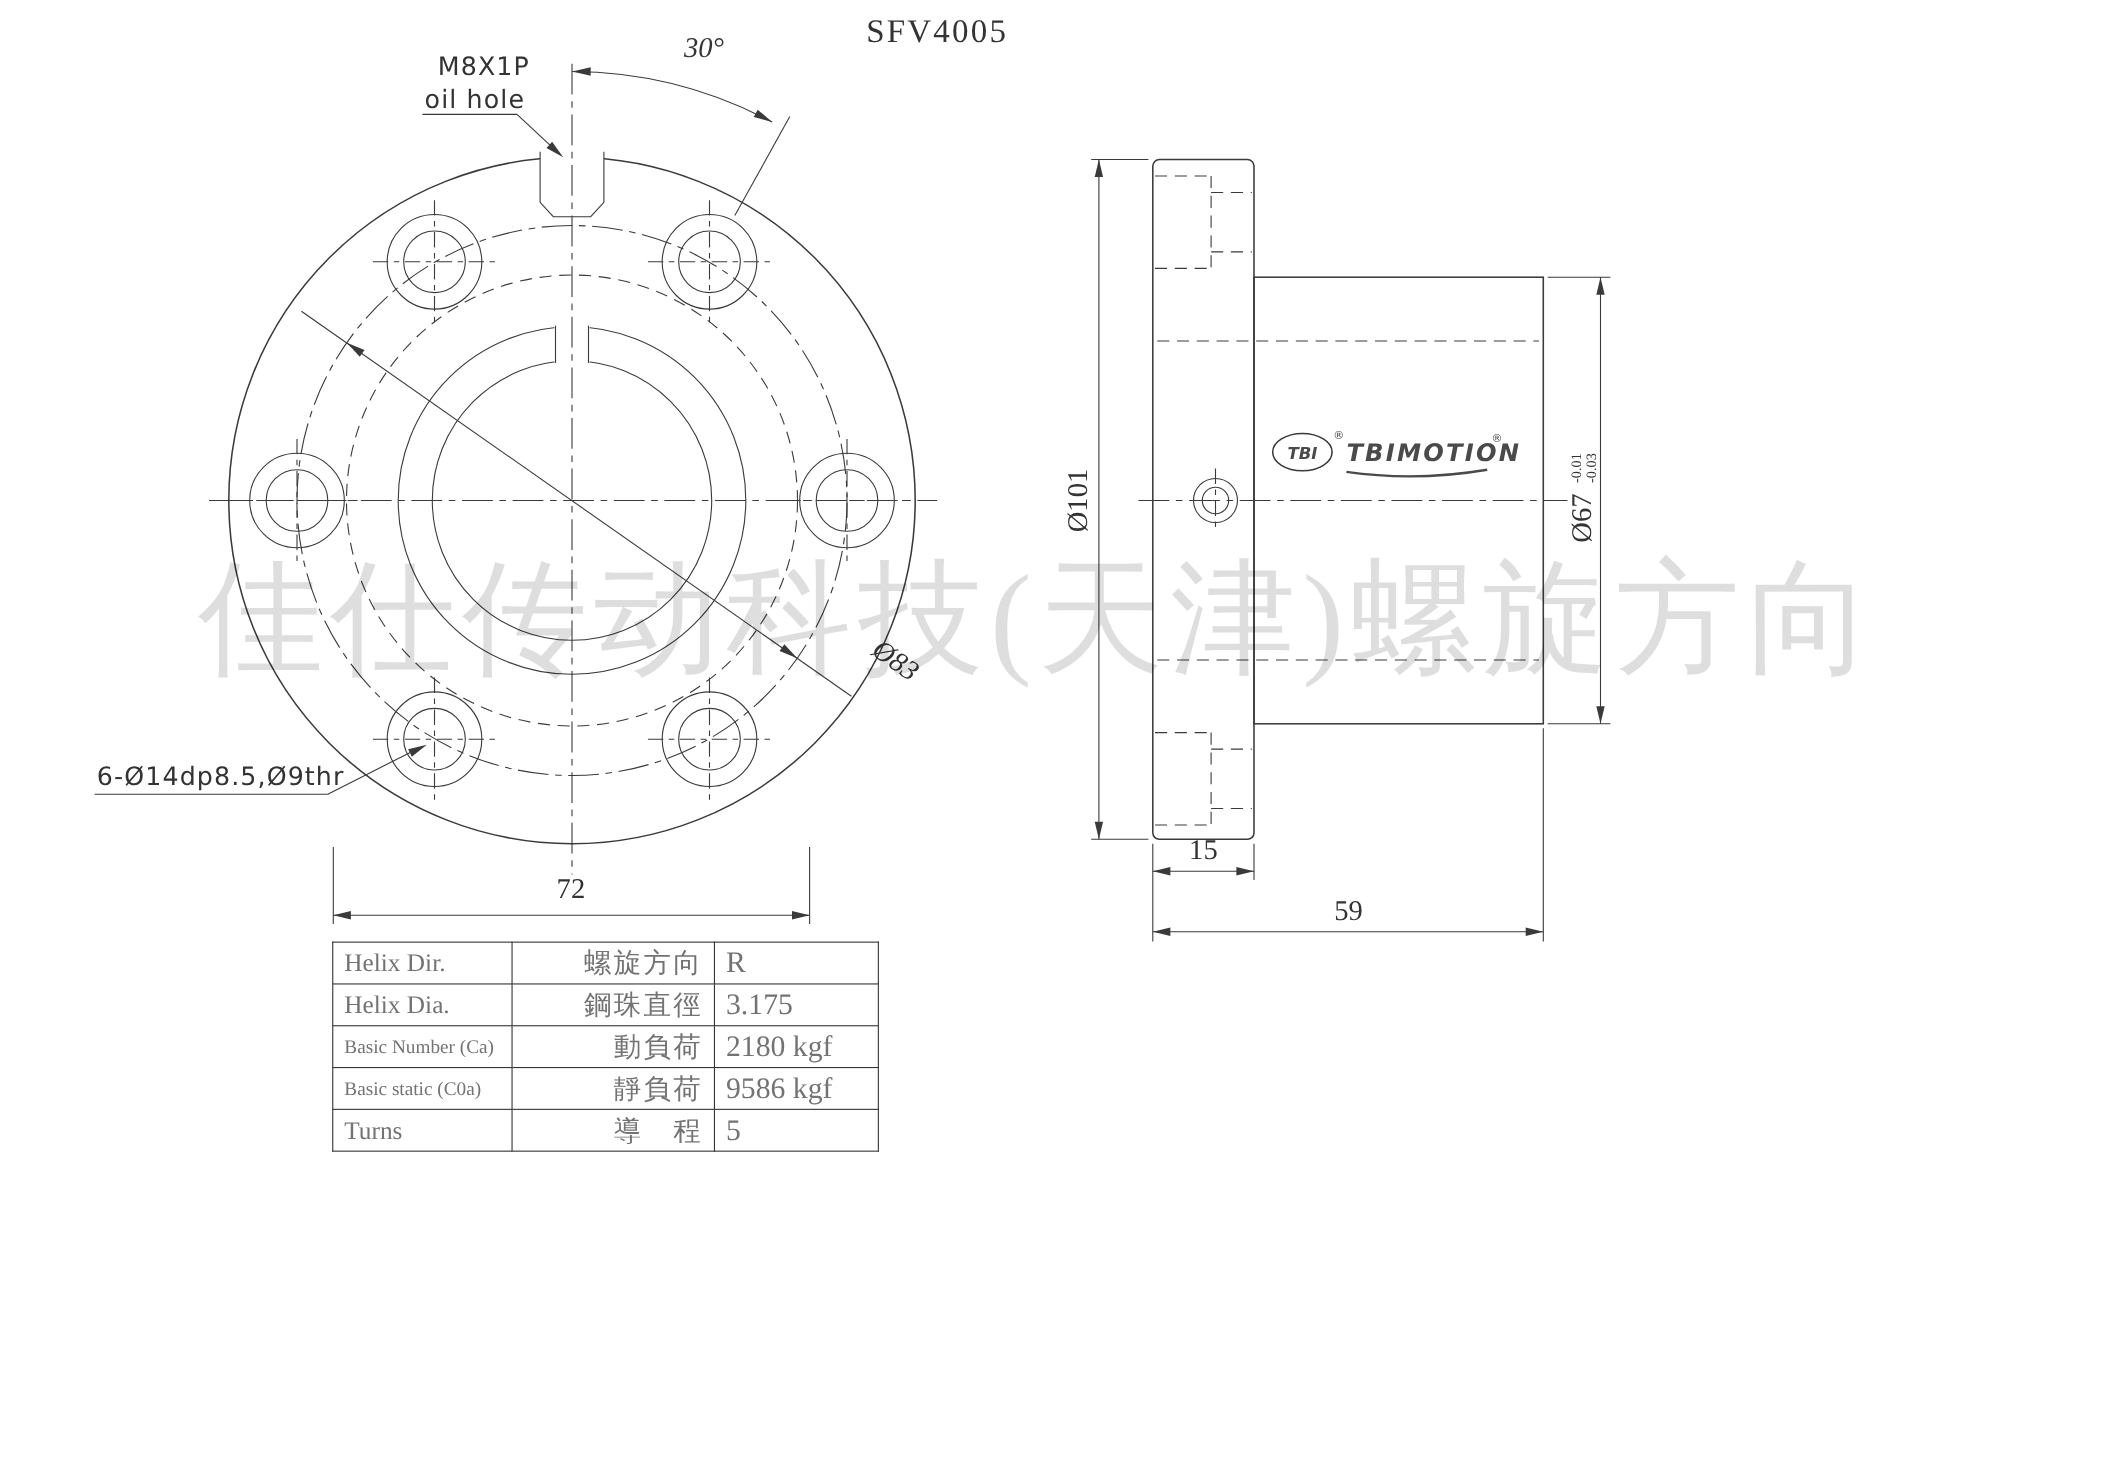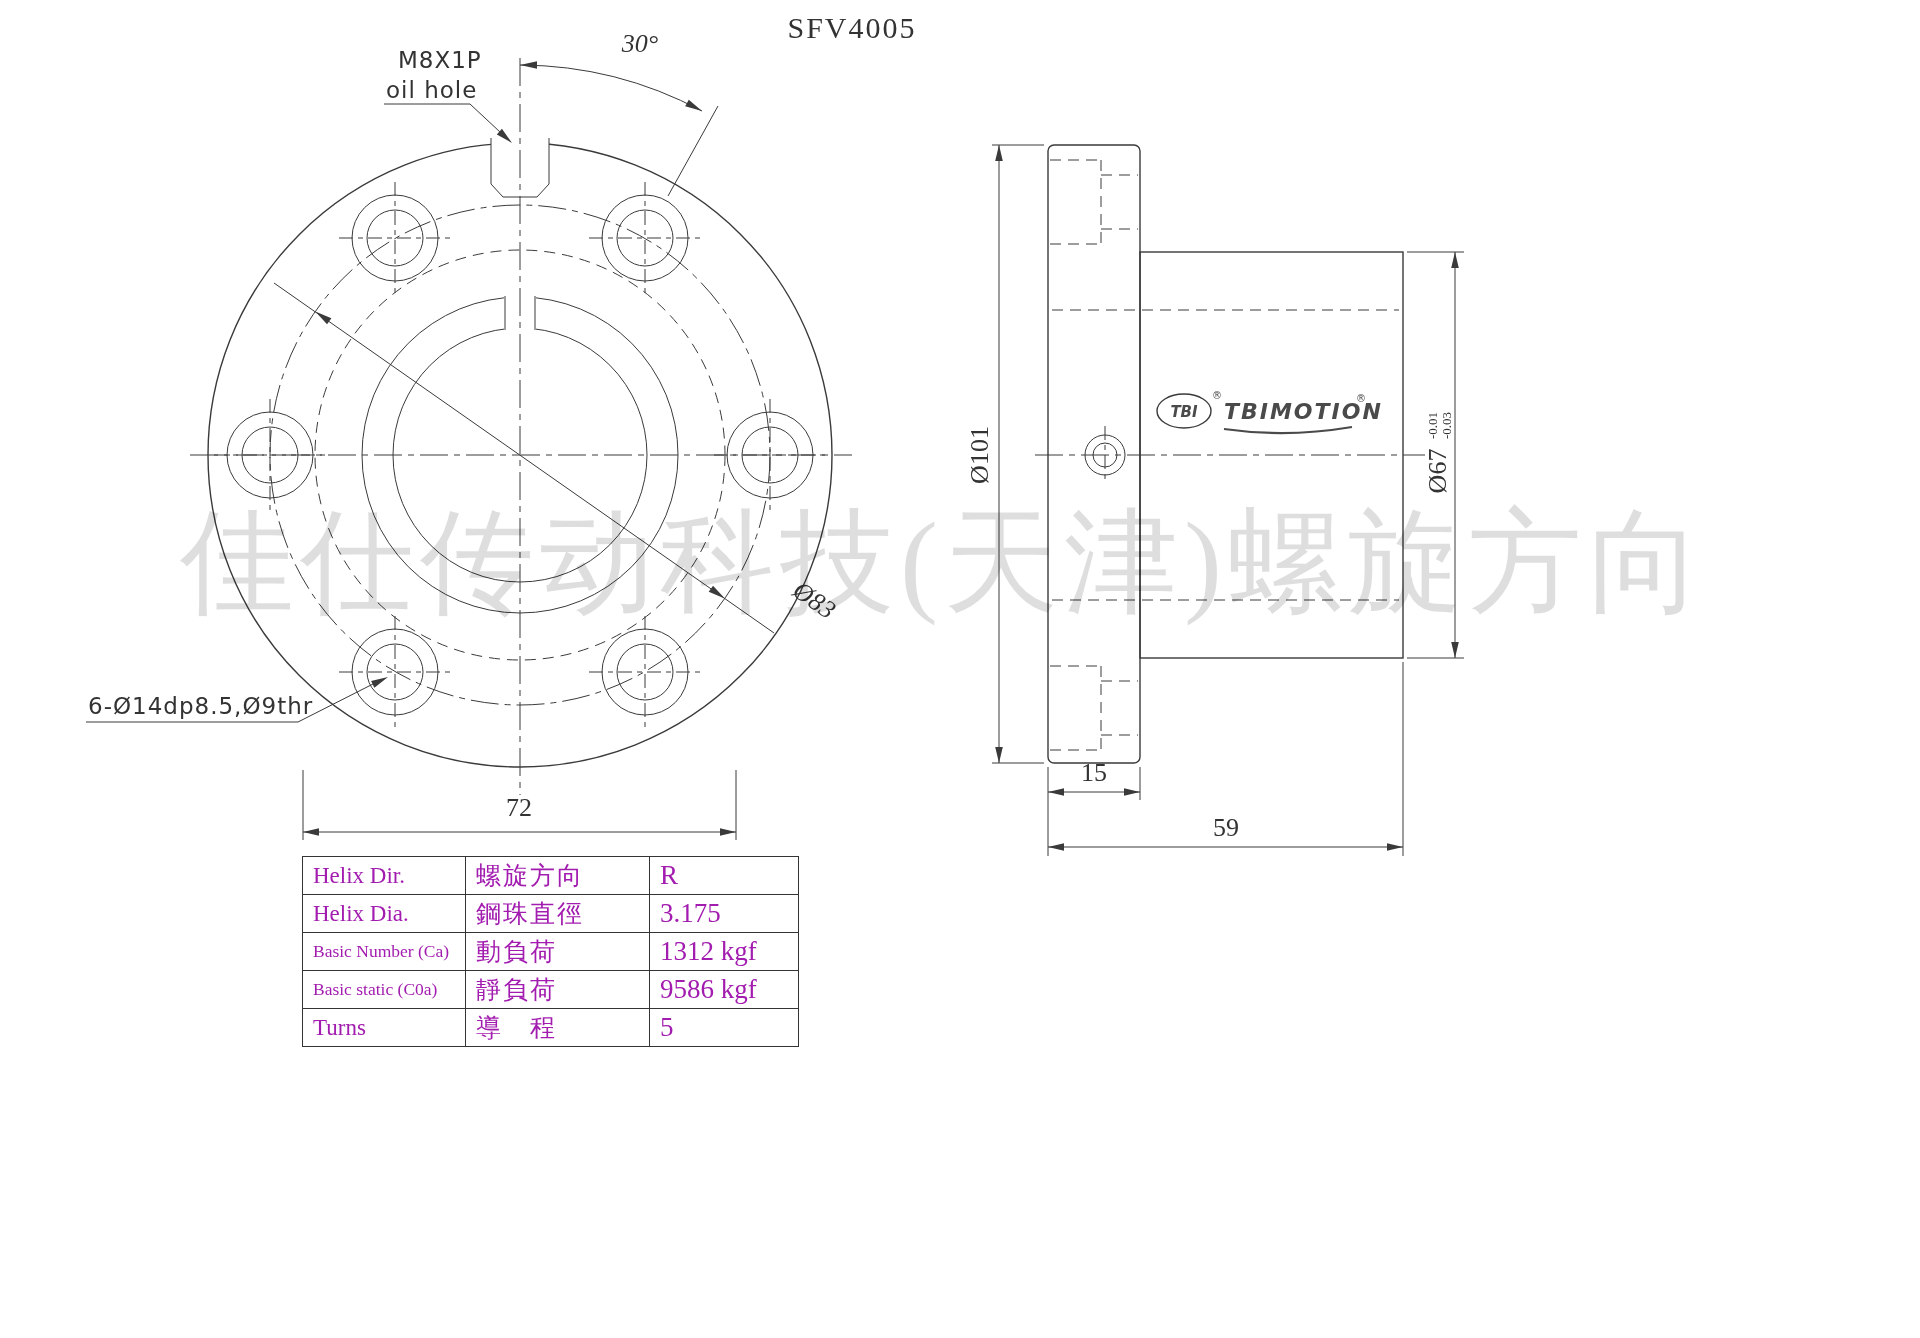--- a/index.html
+++ b/index.html
@@ -26,24 +26,24 @@
             font-size:15px;fill:#4a4a4a;}
   .logo-reg{font-family:"DejaVu Sans",sans-serif;font-size:10px;fill:#4a4a4a;}
 
   
   .watermark{position:absolute;left:180px;top:486px;font-size:114px;letter-spacing:6px;
              color:rgba(0,0,0,0.13);white-space:nowrap;pointer-events:none;z-index:5;
              font-family:"Liberation Serif",serif;}
 
   
   .spec{position:absolute;left:302px;top:856px;border-collapse:collapse;z-index:6;}
-  .spec td{border:1.4px solid #343434;height:37px;color:#a21caf;padding:0 10px;white-space:nowrap;}
+  .spec td{border:1.4px solid #343434;height:37px;color:#737373;padding:0 10px;white-space:nowrap;}
   td.en{width:142px;font-size:23px;}
   td.en.small{font-size:17.5px;}
-  td.zh{width:163px;font-size:25px;text-align:left;letter-spacing:2px;}
+  td.zh{width:163px;font-size:25px;text-align:right;letter-spacing:2px;}
   td.val{width:128px;font-size:27px;}
 </style>
 </head>
 <body>
 
 <div class="page">
 
 <svg width="1920" height="1338" viewBox="0 0 1920 1338">
   <defs>
     <marker id="arr" markerUnits="userSpaceOnUse" markerWidth="18" markerHeight="10" refX="17" refY="5" orient="auto-start-reverse">
@@ -244,21 +244,21 @@
       <td class="val">R</td>
     </tr>
     <tr>
       <td class="en">Helix Dia.</td>
       <td class="zh">鋼珠直徑</td>
       <td class="val">3.175</td>
     </tr>
     <tr>
       <td class="en small">Basic Number (Ca)</td>
       <td class="zh">動負荷</td>
-      <td class="val">1312 kgf</td>
+      <td class="val">2180 kgf</td>
     </tr>
     <tr>
       <td class="en small">Basic static (C0a)</td>
       <td class="zh">靜負荷</td>
       <td class="val">9586 kgf</td>
     </tr>
     <tr>
       <td class="en">Turns</td>
       <td class="zh">導　程</td>
       <td class="val">5</td>

